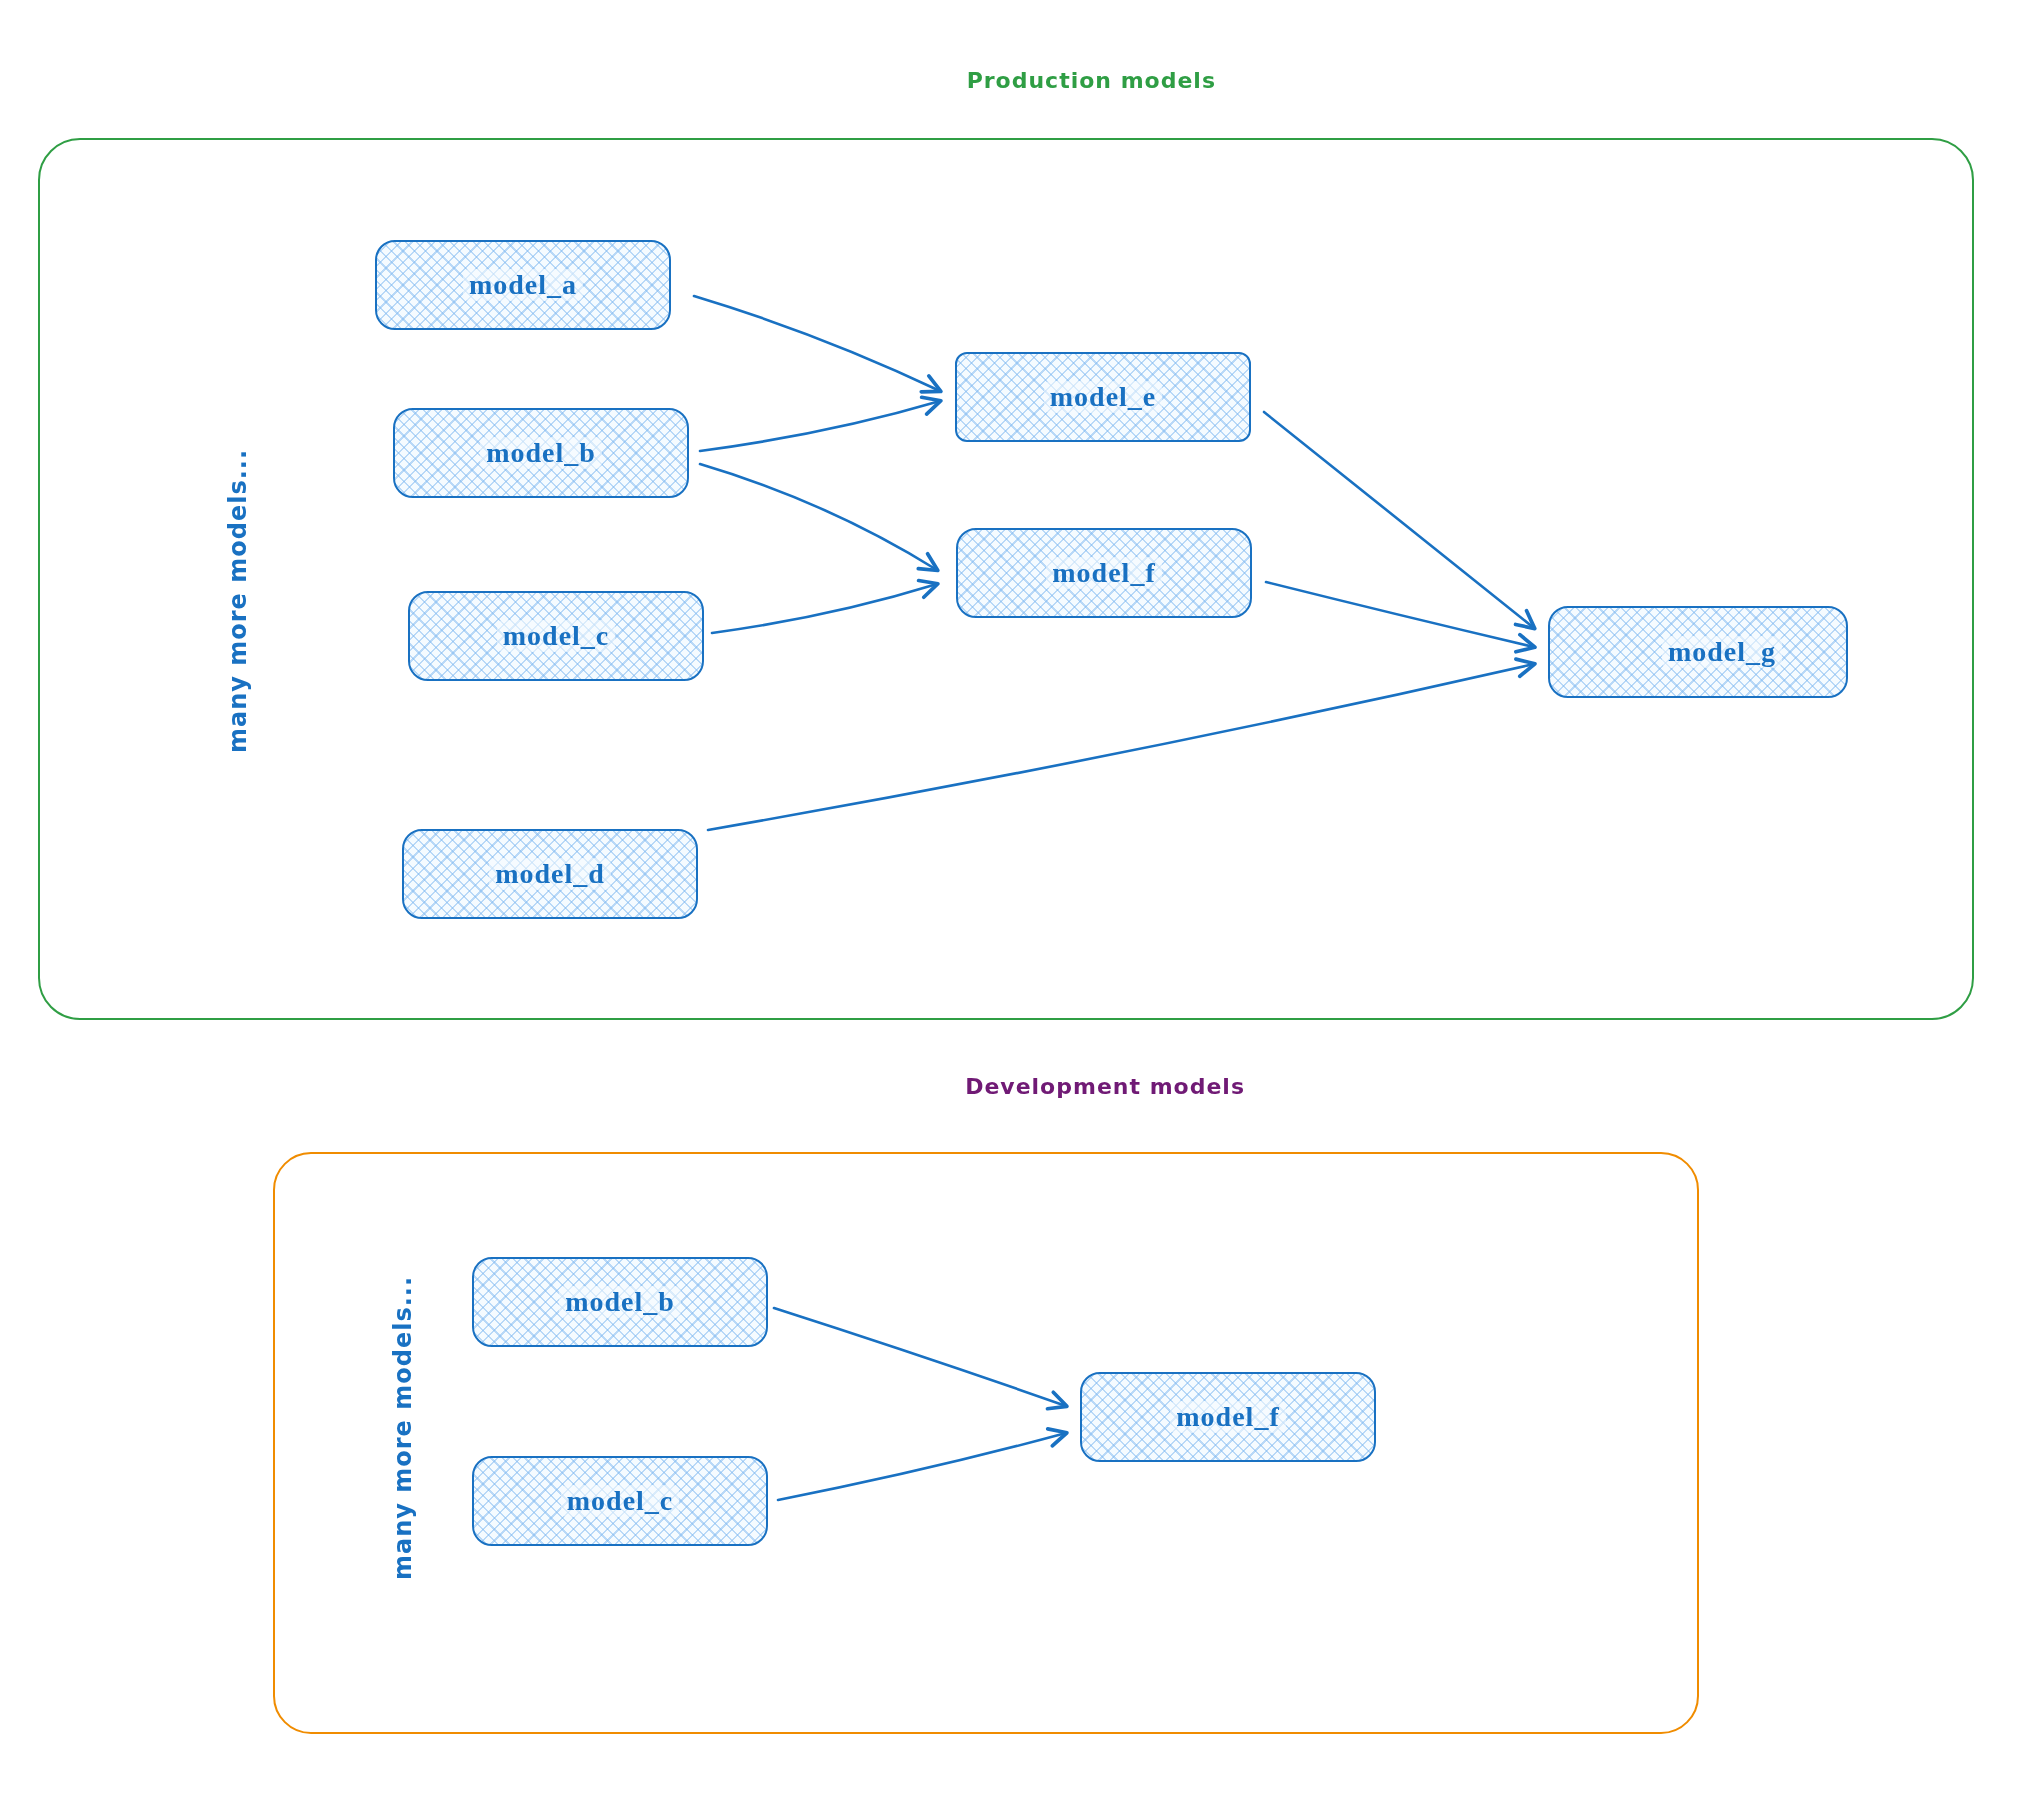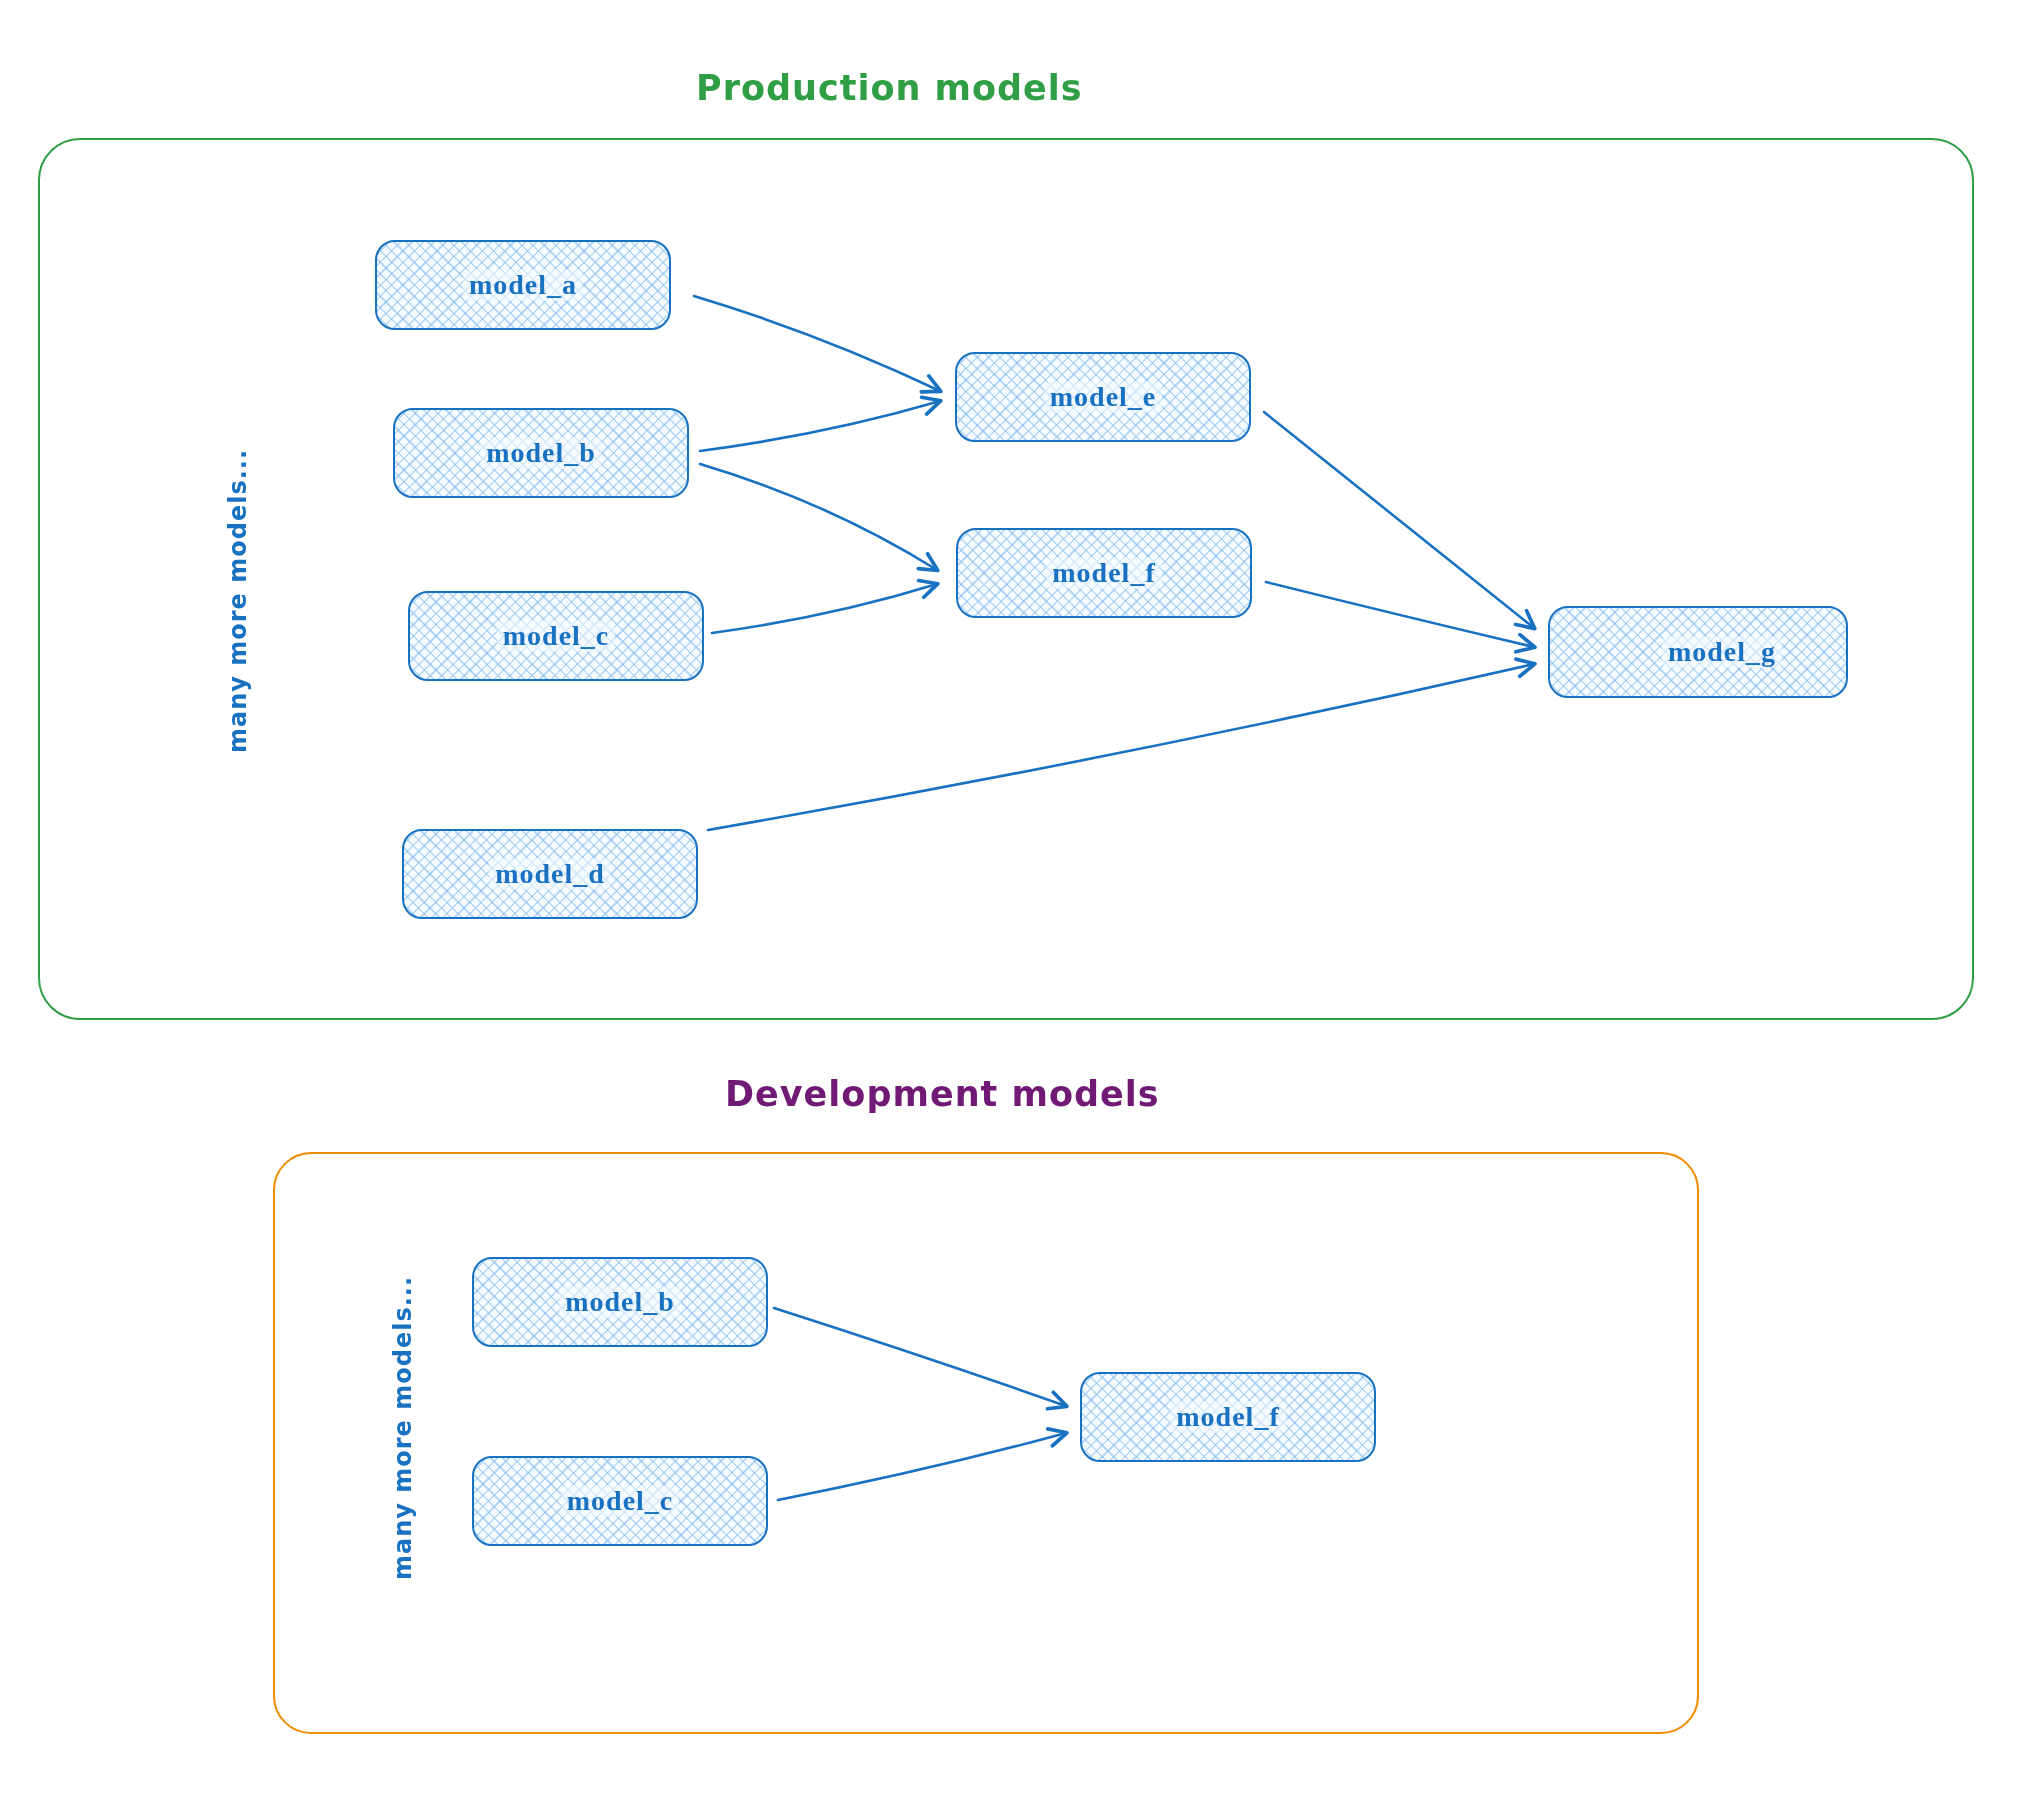--- a/index.html
+++ b/index.html
@@ -25,24 +25,24 @@
   }
   .frame.development {
     left: 273px; top: 1152px;
     width: 1422px; height: 578px;
     border: 2px solid #f08c00;
     border-radius: 38px;
   }
 
   .section-title {
     position: absolute;
-    font-size: 35px;
+    font-size: 22px;
     font-weight: bold;
     letter-spacing: 1px;
-    text-align: left;
+    text-align: right;
     white-space: nowrap;
   }
   .section-title.production {
     left: 696px; top: 68px; width: 520px;
     color: #2f9e44;
   }
   .section-title.development {
     left: 725px; top: 1074px; width: 520px;
     color: #701a75;
   }
@@ -72,21 +72,21 @@
     background: rgba(245,251,255,0.55);
     padding: 0 6px;
     border-radius: 6px;
   }
 
   
   #p-model_a { left: 375px;  top: 240px; }
   #p-model_b { left: 393px;  top: 408px; }
   #p-model_c { left: 408px;  top: 591px; }
   #p-model_d { left: 402px;  top: 829px; }
-  #p-model_e { left: 955px;  top: 352px; }
+  #p-model_e { left: 955px;  top: 352px; border-radius: 12px; }
   #p-model_f { left: 956px;  top: 528px; }
   #p-model_g { left: 1548px; top: 606px; width: 300px; height: 92px; padding-left: 48px; }
 
   
   #d-model_b { left: 472px;  top: 1257px; }
   #d-model_c { left: 472px;  top: 1456px; }
   #d-model_f { left: 1080px; top: 1372px; }
 
   .side-label {
     position: absolute;

